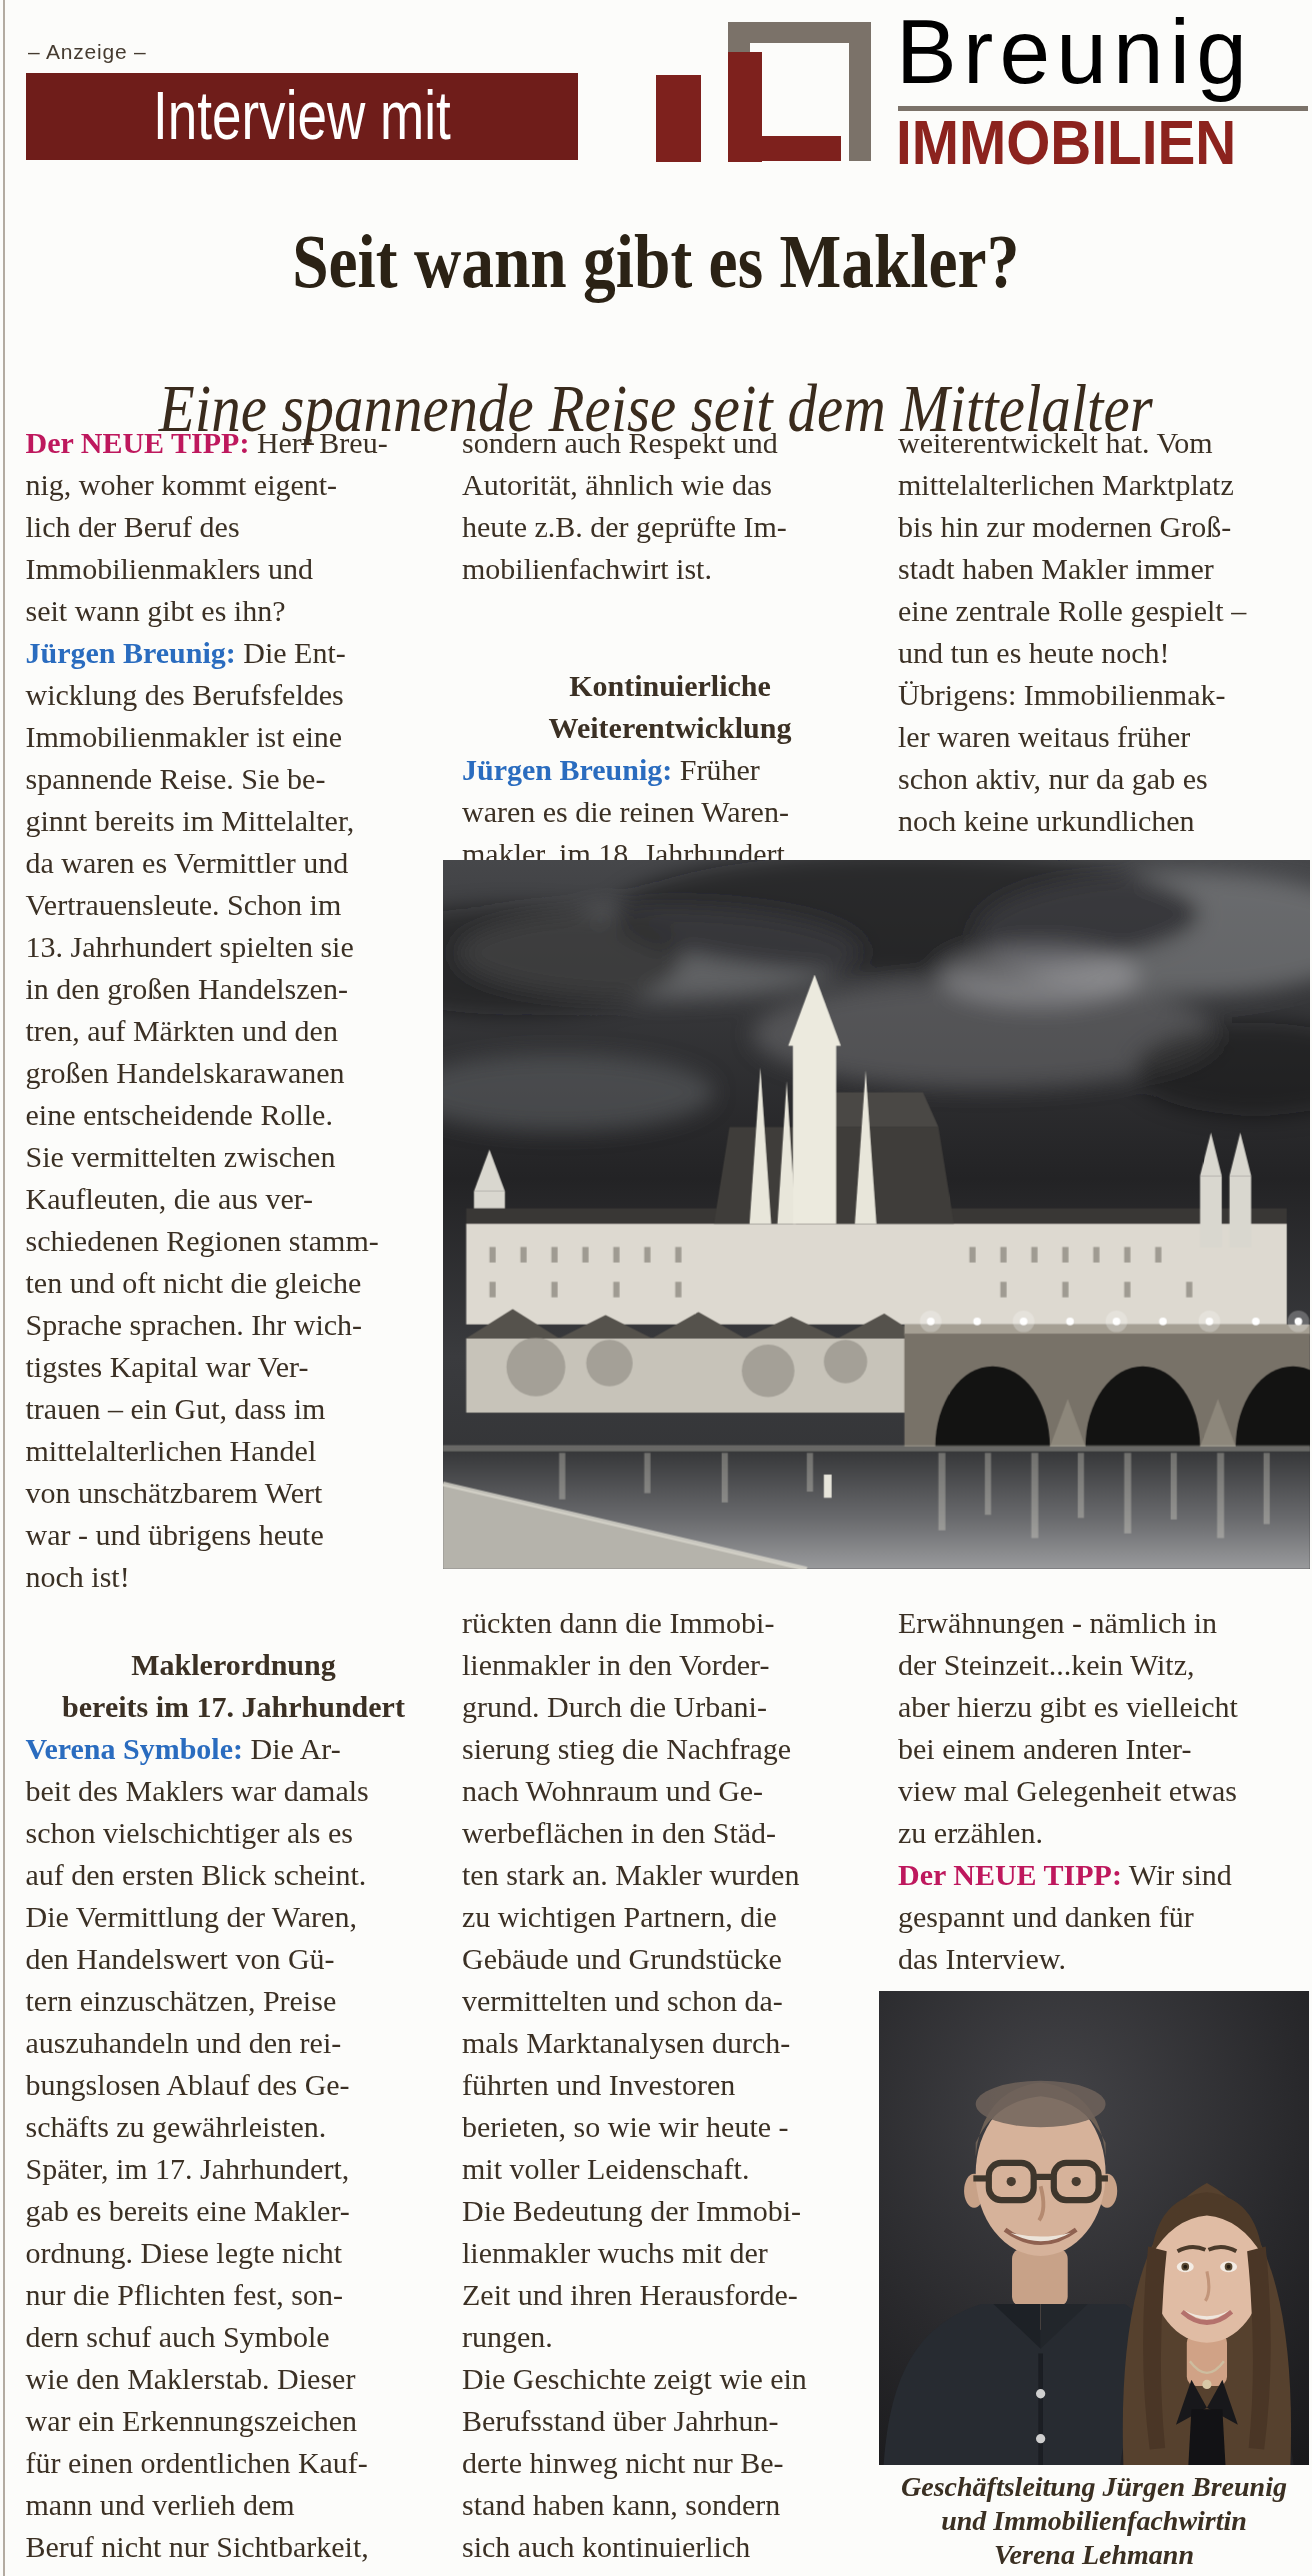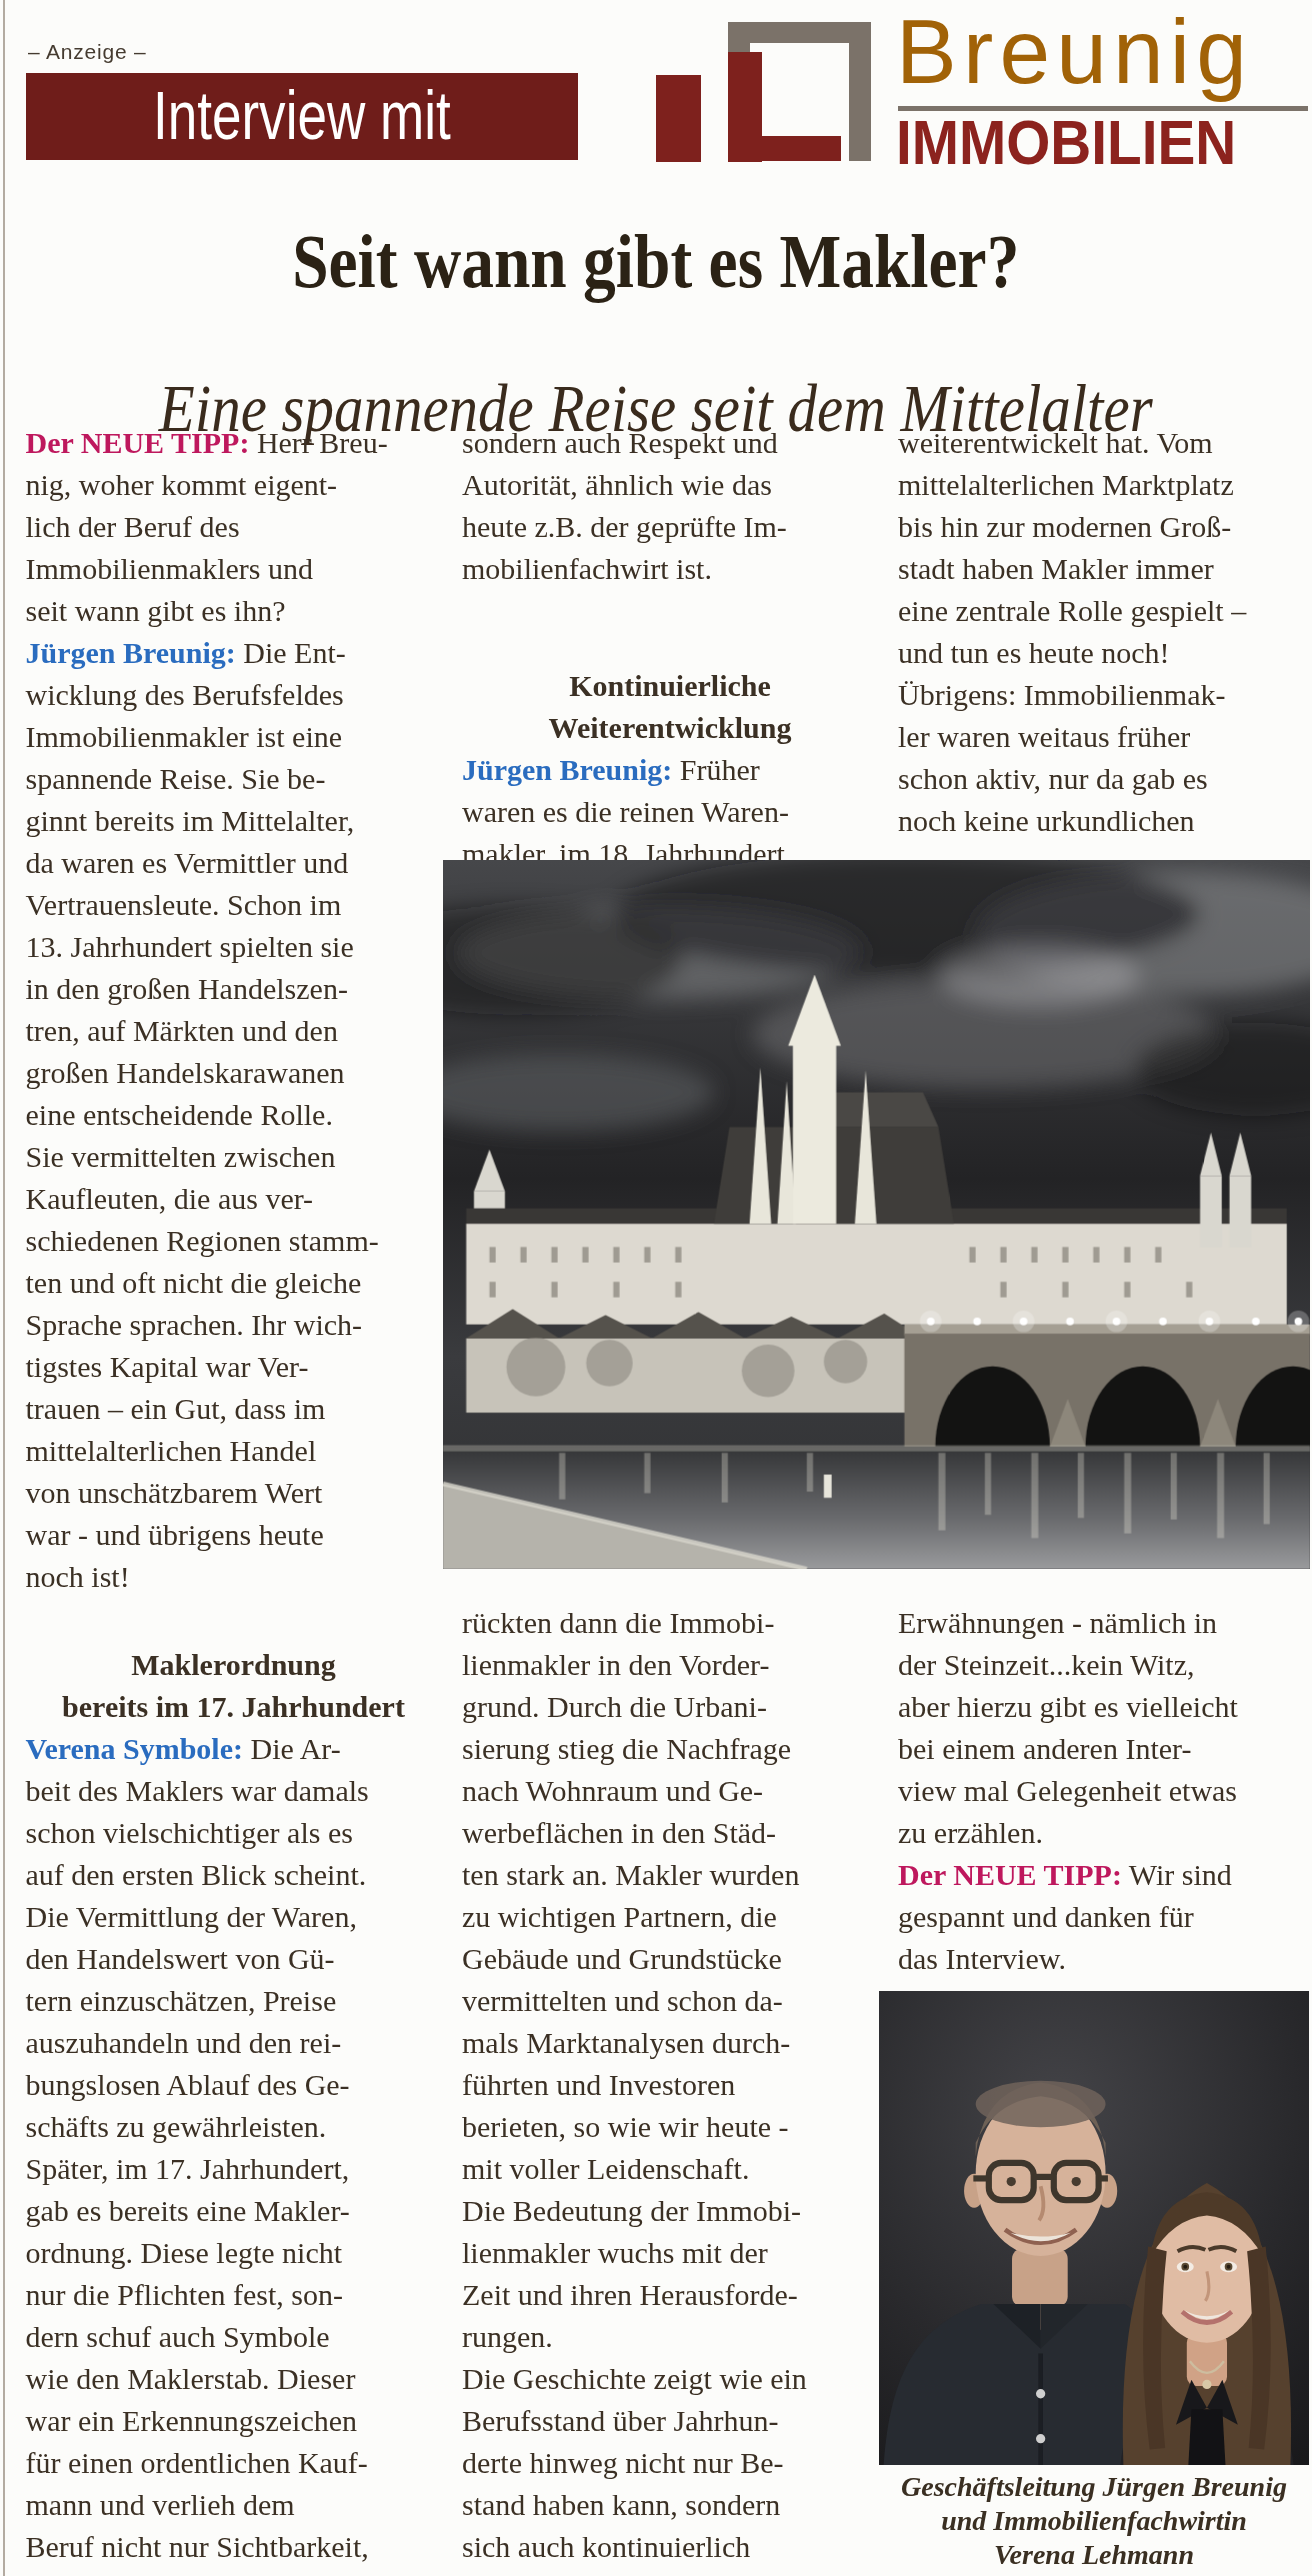--- a/index.html
+++ b/index.html
@@ -18,21 +18,21 @@
   .lm{position:absolute;}
   .lm-red{background:#7e211d;}
   .lm-grey{background:#7b7269;}
   .lm-sq{left:1.5px;top:59px;width:45px;height:87px;}
   .lm-gt{left:74px;top:6.2px;width:143px;height:21.7px;}
   .lm-gr{left:195px;top:6.2px;width:21.7px;height:139px;}
   .lm-gl{left:74px;top:6.2px;width:21.7px;height:34px;}
   .lm-rv{left:74px;top:36px;width:34px;height:110px;}
   .lm-rh{left:74px;top:120px;width:113px;height:25.5px;}
   .logo-wordmark{left:896px;top:6.2px;width:413px;font-family:"Liberation Sans",sans-serif;
-                 font-size:91px;font-weight:400;letter-spacing:6.2px;color:#a16207;line-height:1;}
+                 font-size:91px;font-weight:400;letter-spacing:6.2px;color:#000000;line-height:1;}
   .logo-rule{left:898px;top:106px;width:410px;height:5.4px;background:#7b7269;}
   .logo-subtitle{left:896px;top:111px;font-family:"Liberation Sans",sans-serif;font-size:63px;
                  font-weight:700;color:#8c231e;white-space:nowrap;transform:scaleX(0.90);
                  transform-origin:left top;line-height:1;}
   
   .headline{left:41px;top:217px;width:1230px;text-align:center;color:#2b2215;}
   .headline>span{display:inline-block;font-size:77px;font-weight:700;white-space:nowrap;
                  transform:scaleX(0.85);transform-origin:center;}
   .subheadline{left:41px;top:370px;width:1230px;text-align:center;color:#3a2b1d;}
   .subheadline>span{display:inline-block;font-size:67px;font-style:italic;white-space:nowrap;

